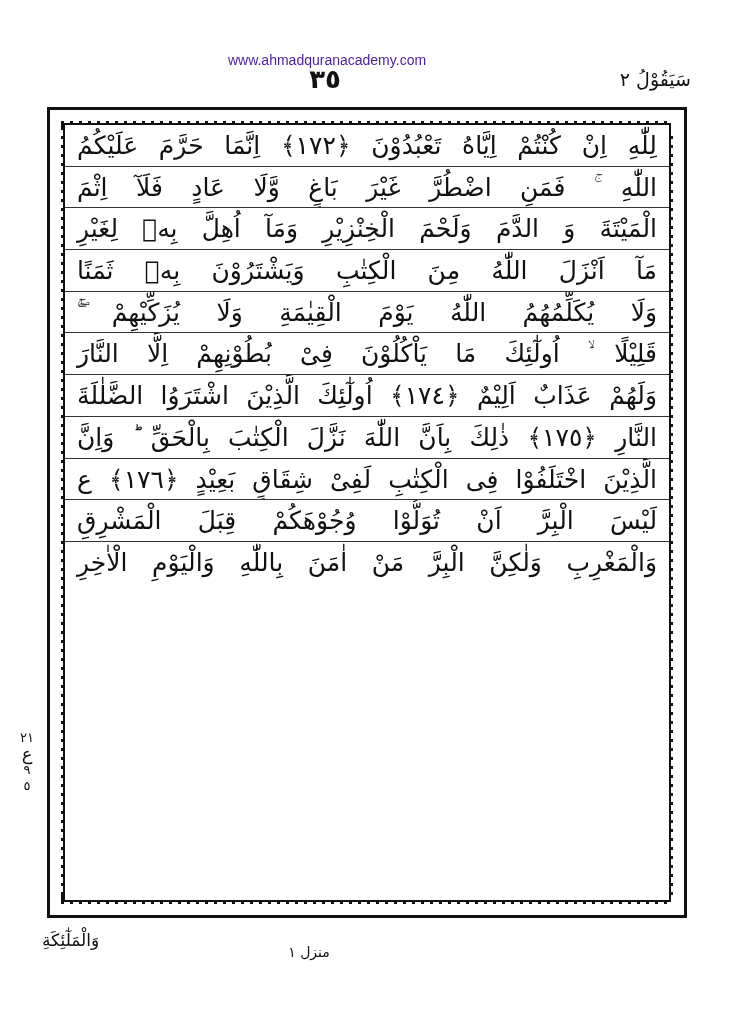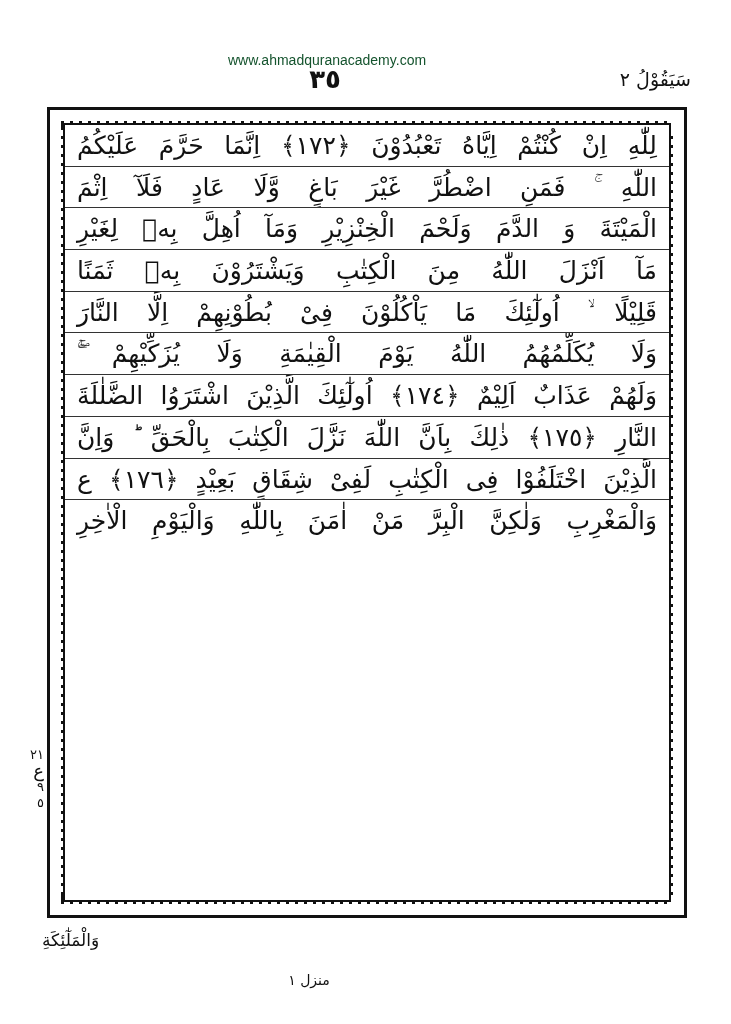--- a/index.html
+++ b/index.html
@@ -1,64 +1,65 @@
 <!DOCTYPE html>
 <html><head>
 <meta charset="utf-8">
 <style>
   html, body { margin:0; padding:0; background:#ffffff; }
   body { width:731px; height:1024px; position:relative; overflow:hidden;
          font-family:"DejaVu Sans", sans-serif; color:#111; }
   .url { position:absolute; top:52px; left:0; width:654px; text-align:center;
-         font-family:"Liberation Sans", sans-serif; font-size:14px; color:#14532d; }
+         font-family:"Liberation Sans", sans-serif; font-size:14px; color:#4c1d95; }
   .hdr { position:absolute; top:68px; font-family:"DejaVu Sans", sans-serif; direction:rtl; }
   .hdr-left { left:62px; font-size:17px;margin-top:46px; }
   .hdr-center { left:0; width:650px; text-align:center; font-size:26px; font-weight:bold; top:64px; }
   .hdr-right { right:40px; font-size:19px; }
   .frame { position:absolute; left:47px; top:107px; width:640px; height:811px;
            border:3px solid #111; box-sizing:border-box; background:#fff; }
   .frame::before { content:""; position:absolute; inset:2px; border:9px solid transparent;
            background:
              repeating-linear-gradient(90deg,#111 0 3px,#fff 3px 9px) top/100% 9px no-repeat,
              repeating-linear-gradient(90deg,#111 0 3px,#fff 3px 9px) bottom/100% 9px no-repeat,
              repeating-linear-gradient(0deg,#111 0 3px,#fff 3px 9px) left/9px 100% no-repeat,
              repeating-linear-gradient(0deg,#111 0 3px,#fff 3px 9px) right/9px 100% no-repeat;
            box-sizing:border-box; }
   .inner { position:absolute; left:13px; top:13px; right:13px; bottom:13px;
            border:2px solid #111; background:#fff; }
   .line { height:41.7px; border-bottom:1.5px solid #333; direction:rtl; text-align:justify;
           text-align-last:justify; padding:0 12px; box-sizing:border-box;
           font-family:"DejaVu Sans", sans-serif; font-size:25px; line-height:41px;
           white-space:nowrap; overflow:hidden; }
   .line:last-child { border-bottom:none; }
-  .margin-mark { position:absolute; left:10px; top:747px; font-size:13px; line-height:16px;
-                 direction:rtl; width:34px; }
+  .margin-mark { position:absolute; left:10px; top:730px; font-size:13px; line-height:16px;
+                 direction:rtl; text-align:center; width:34px; }
   .footer-left { position:absolute; left:42px; top:930px; font-size:17px; direction:rtl; }
-  .footer-center { position:absolute; left:0; width:618px; top:972px; text-align:center;
+  .footer-center { position:absolute; left:0; width:618px; top:944px; text-align:center;
                    font-size:14px; direction:rtl; }
 </style>
 </head>
 <body>
 
 <div class="url">www.ahmadquranacademy.com</div>
 <div class="hdr hdr-left">اَلْبَقَرَة ٢</div>
 <div class="hdr hdr-center">٣٥</div>
 <div class="hdr hdr-right">سَيَقُوْلُ ٢</div>
 
 <div class="frame">
   <div class="inner">
     <div class="line">لِلّٰهِ اِنْ كُنْتُمْ اِيَّاهُ تَعْبُدُوْنَ ﴿١٧٢﴾ اِنَّمَا حَرَّمَ عَلَيْكُمُ</div>
     <div class="line">اللّٰهِ ۚ فَمَنِ اضْطُرَّ غَيْرَ بَاغٍ وَّلَا عَادٍ فَلَآ اِثْمَ</div>
     <div class="line">الْمَيْتَةَ وَ الدَّمَ وَلَحْمَ الْخِنْزِيْرِ وَمَآ اُهِلَّ بِهٖ لِغَيْرِ</div>
     <div class="line">مَآ اَنْزَلَ اللّٰهُ مِنَ الْكِتٰبِ وَيَشْتَرُوْنَ بِهٖ ثَمَنًا</div>
+    <div class="line">وَلَا يُكَلِّمُهُمُ اللّٰهُ يَوْمَ الْقِيٰمَةِ وَلَا يُزَكِّيْهِمْ ۖۚ</div>
     <div class="line">قَلِيْلًا ۙ اُولٰٓئِكَ مَا يَاْكُلُوْنَ فِىْ بُطُوْنِهِمْ اِلَّا النَّارَ</div>
-    <div class="line">وَلَا يُكَلِّمُهُمُ اللّٰهُ يَوْمَ الْقِيٰمَةِ وَلَا يُزَكِّيْهِمْ ۖۚ</div>
     <div class="line">وَلَهُمْ عَذَابٌ اَلِيْمٌ ﴿١٧٤﴾ اُولٰٓئِكَ الَّذِيْنَ اشْتَرَوُا الضَّلٰلَةَ</div>
     <div class="line">النَّارِ ﴿١٧٥﴾ ذٰلِكَ بِاَنَّ اللّٰهَ نَزَّلَ الْكِتٰبَ بِالْحَقِّ ؕ وَاِنَّ</div>
     <div class="line">الَّذِيْنَ اخْتَلَفُوْا فِى الْكِتٰبِ لَفِىْ شِقَاقٍ بَعِيْدٍ ﴿١٧٦﴾ ع</div>
+    <div class="line">لَيْسَ الْبِرَّ اَنْ تُوَلُّوْا وُجُوْهَكُمْ قِبَلَ الْمَشْرِقِ</div>
     <div class="line">وَالْمَغْرِبِ وَلٰكِنَّ الْبِرَّ مَنْ اٰمَنَ بِاللّٰهِ وَالْيَوْمِ الْاٰخِرِ</div>
   </div>
 </div>
 
 <div class="margin-mark">
   <div>٢١</div>
   <div style="font-size:18px;">ع</div>
   <div>٩</div>
   <div>٥</div>
 </div>

